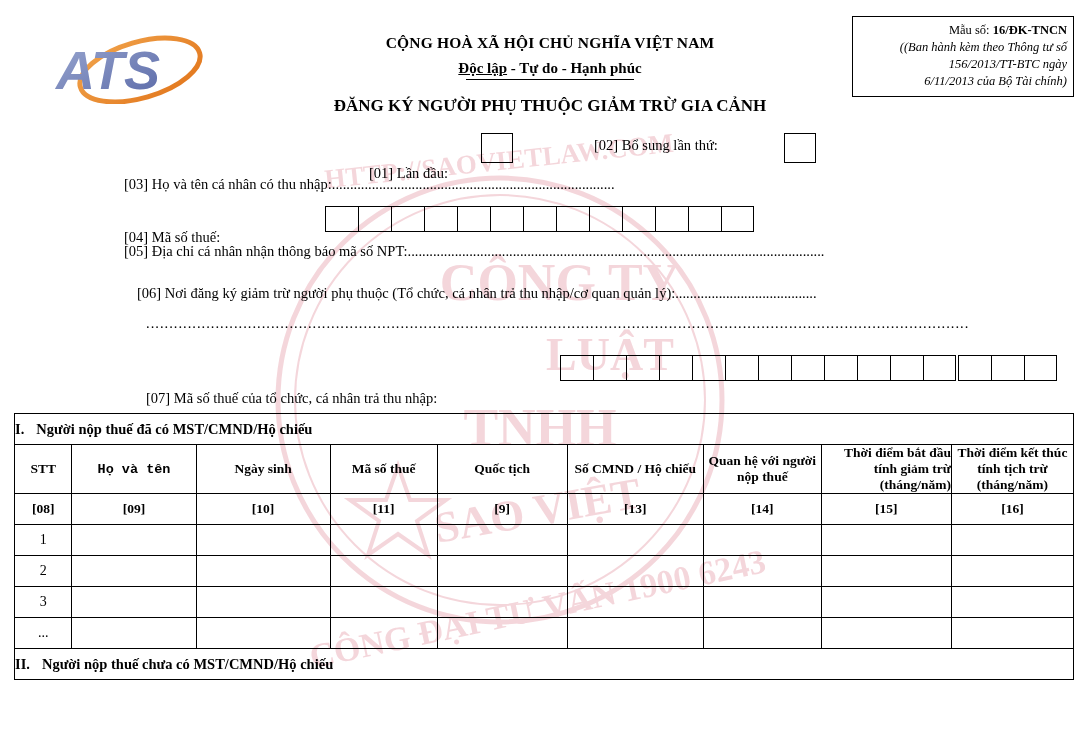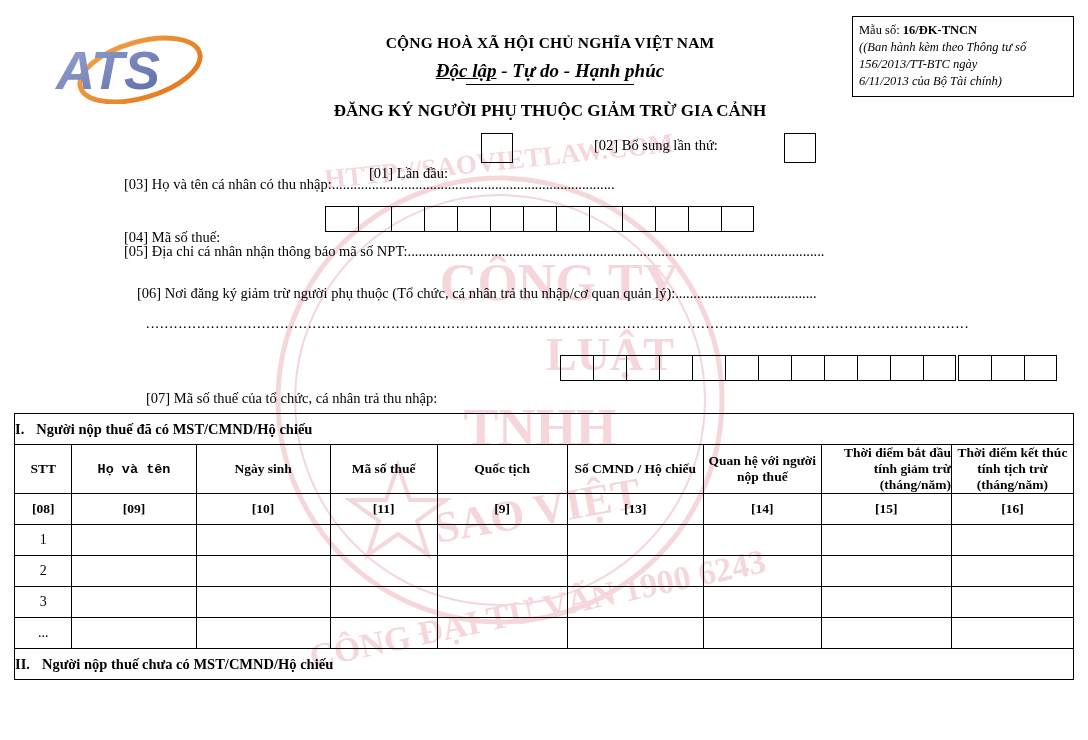--- a/index.html
+++ b/index.html
@@ -49,23 +49,22 @@
     width: 580px;
     text-align: center;
   }
   .hdr .l1 {
     font-weight: bold;
     font-size: 15.5px;
     letter-spacing: .2px;
   }
   .hdr .l2 {
     font-weight: bold;
-    font-size: 19px;
+    font-size: 15px;
     margin-top: 8px;
-    font-style: italic;
   }
   .hdr .l2 u { text-decoration: underline; }
   .hdr .rule {
     width: 168px;
     height: 1px;
     background: #000;
     margin: 2px auto 0 auto;
   }
   .hdr .l3 {
     font-weight: bold;
@@ -74,21 +73,21 @@
   }
 
   
   .formno {
     position: absolute;
     right: 14px;
     top: 16px;
     width: 208px;
     border: 1px solid #000;
     padding: 5px 6px 6px 6px;
-    text-align: left;
+    text-align: right;
     font-size: 12.5px;
     line-height: 1.35;
     font-style: italic;
   }
   .formno .fline1 { font-style: normal; }
   .formno .fline1 b { font-style: normal; }
 
   
   .row01 {
     position: absolute;

